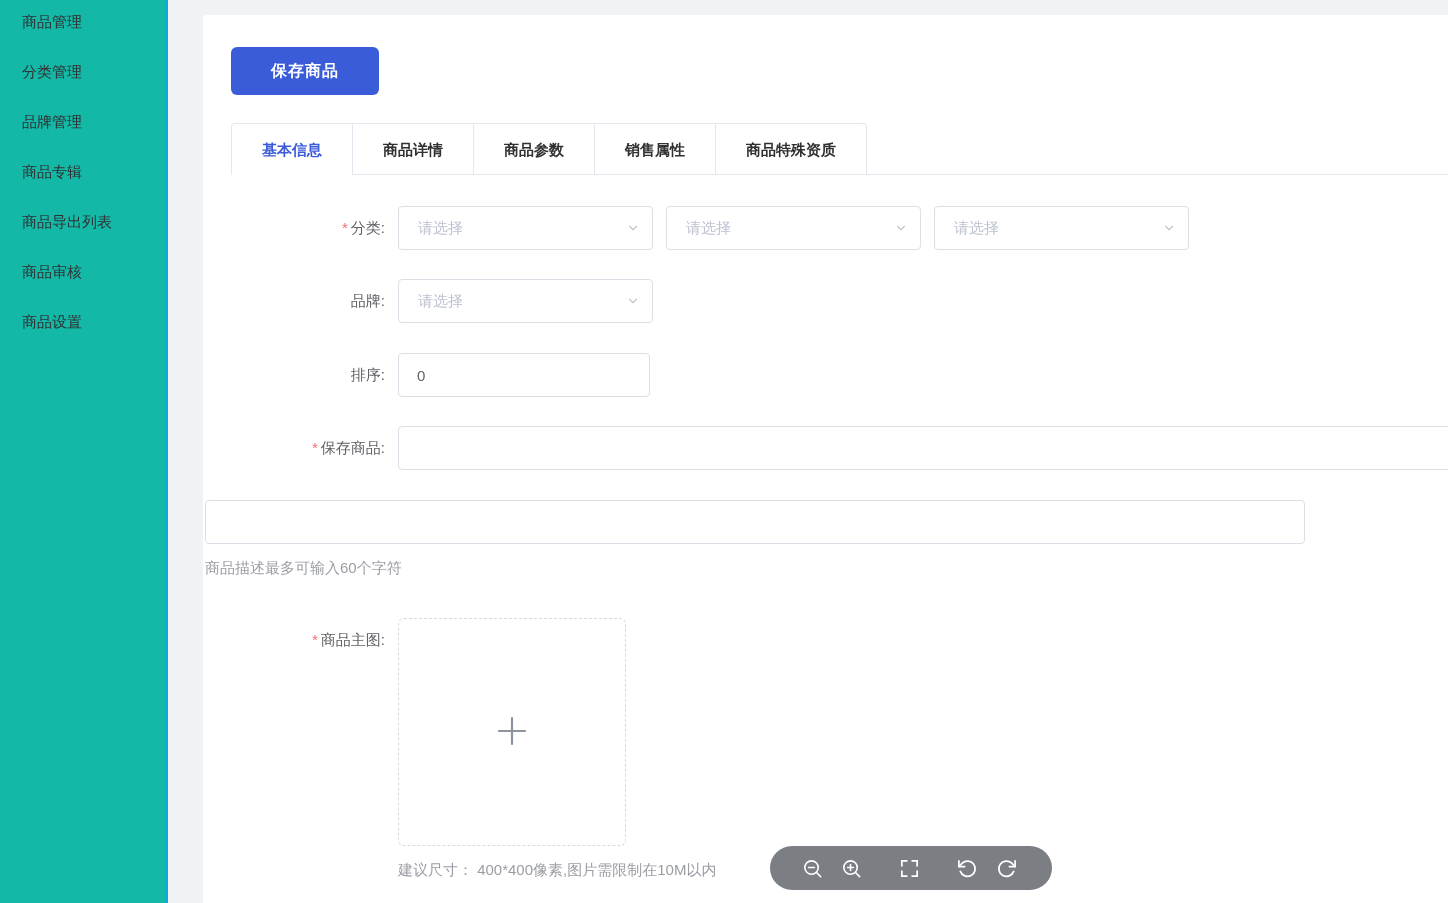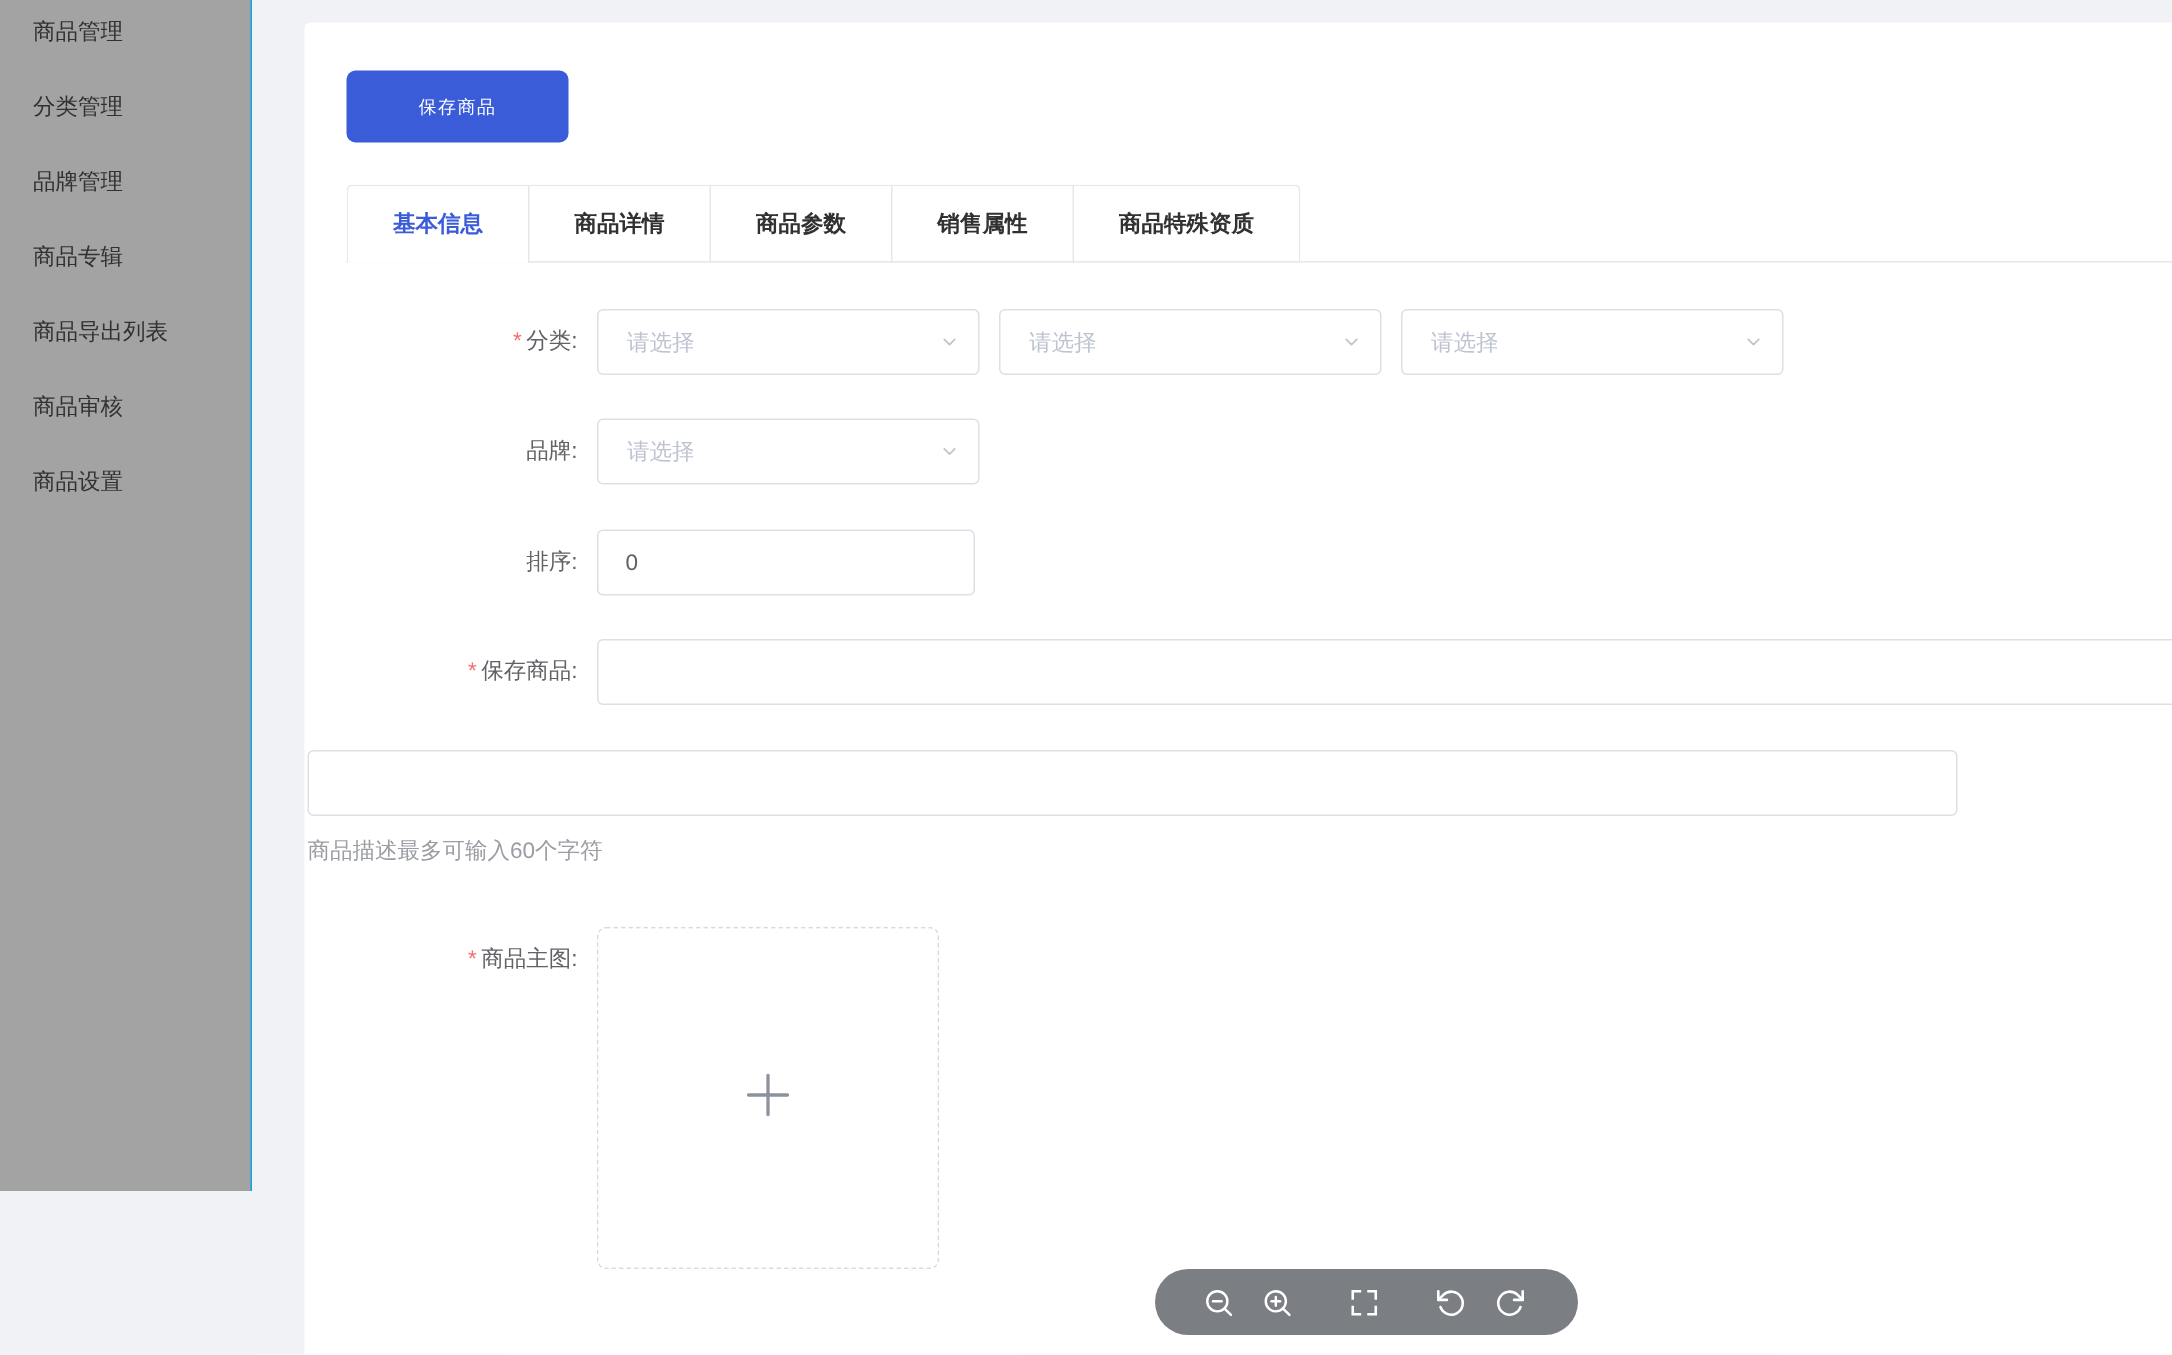--- a/index.html
+++ b/index.html
@@ -7,40 +7,40 @@
   body {
     font-family:"Liberation Sans","DejaVu Sans",sans-serif;
     background:#f0f2f5;
     color:#303133;
     font-size:15px;
   }
   .page { position:relative; width:1448px; height:903px; }
 
   
   .sidebar {
-    position:absolute; left:0; top:0; width:168px; height:794px;
-    background:#a3a3a3; border-right:1px solid #0ea5e9; z-index:3;
+    position:absolute; left:0; top:0; width:168px; height:903px;
+    background:#14b8a6; border-right:3px solid #0ea5e9; z-index:3;
   }
   .sidebar ul { list-style:none; margin-top:-3px; }
   .sidebar li {
     height:50px; line-height:50px; padding-left:22px;
     font-size:15px; color:#303133; cursor:pointer; white-space:nowrap;
   }
 
   
   .main-card {
     position:absolute; left:203px; top:15px; width:1245px; height:888px;
     background:#fff; border-radius:4px 0 0 0; z-index:1;
   }
 
   
   .save-btn {
     position:absolute; left:28px; top:32px; width:148px; height:48px;
     background:#3a5cd8; color:#fff; border:none; border-radius:6px;
-    font-size:12px; font-weight:400; letter-spacing:1px; cursor:pointer;
+    font-size:16px; font-weight:700; letter-spacing:1px; cursor:pointer;
     font-family:inherit;
   }
 
   
   .tabs-header { position:absolute; left:28px; top:108px; right:0; height:52px; }
   .tabs-header::after {
     content:""; position:absolute; left:0; right:0; bottom:0; height:1px;
     background:#e4e7ed;
   }
   .tabs-nav {
@@ -210,20 +210,21 @@
       <div class="form-label"><span class="req-star">*</span><span>商品主图:</span></div>
       <div class="control-col">
         <div class="upload-box">
           <span>
             <svg width="32" height="32" viewBox="0 0 32 32" fill="none" stroke="#8c939d" stroke-width="2.2" stroke-linecap="round">
                 <line x1="16" y1="3" x2="16" y2="29"></line>
                 <line x1="3" y1="16" x2="29" y2="16"></line>
               </svg>
           </span>
         </div>
+        <div class="hint">建议尺寸： 400*400像素,图片需限制在10M以内</div>
       </div>
     </div>
 
     <div class="viewer-toolbar">
       <span class="vicon">
         <svg viewBox="0 0 24 24" fill="none" stroke="#fff" stroke-width="1.7" stroke-linecap="round" stroke-linejoin="round">
             <circle cx="11" cy="11" r="7"></circle>
             <line x1="20.5" y1="20.5" x2="16.2" y2="16.2"></line>
             <line x1="8" y1="11" x2="14" y2="11"></line>
           </svg>

